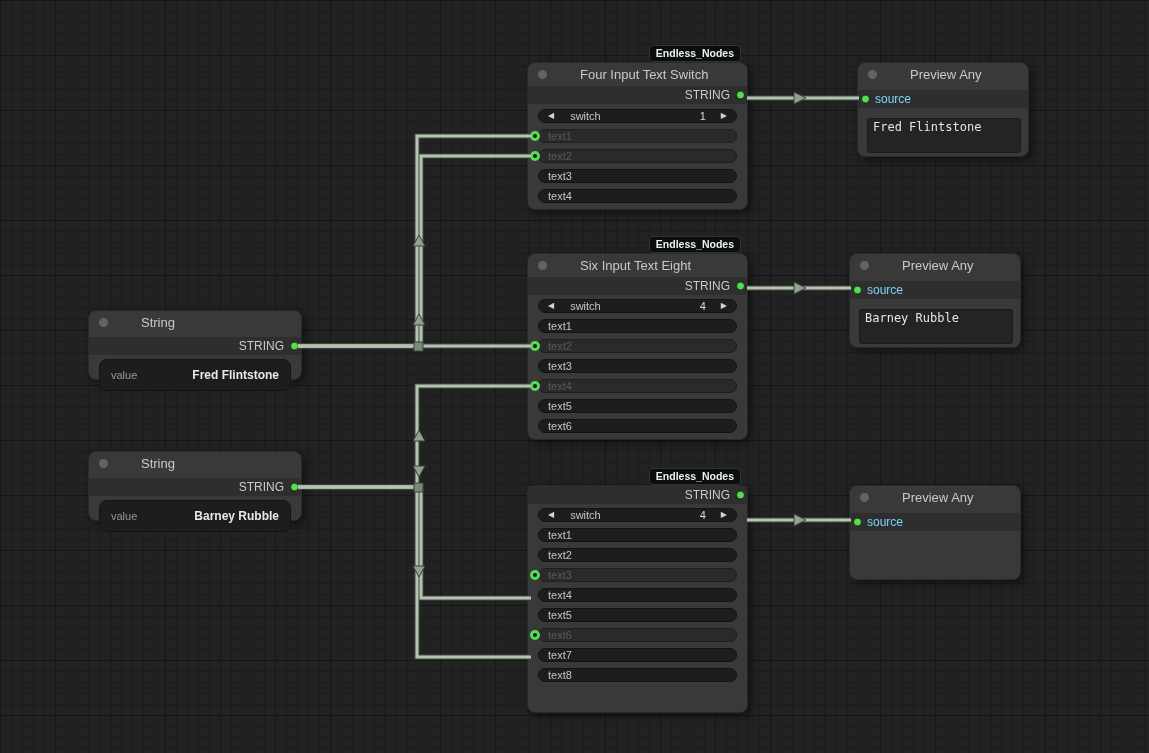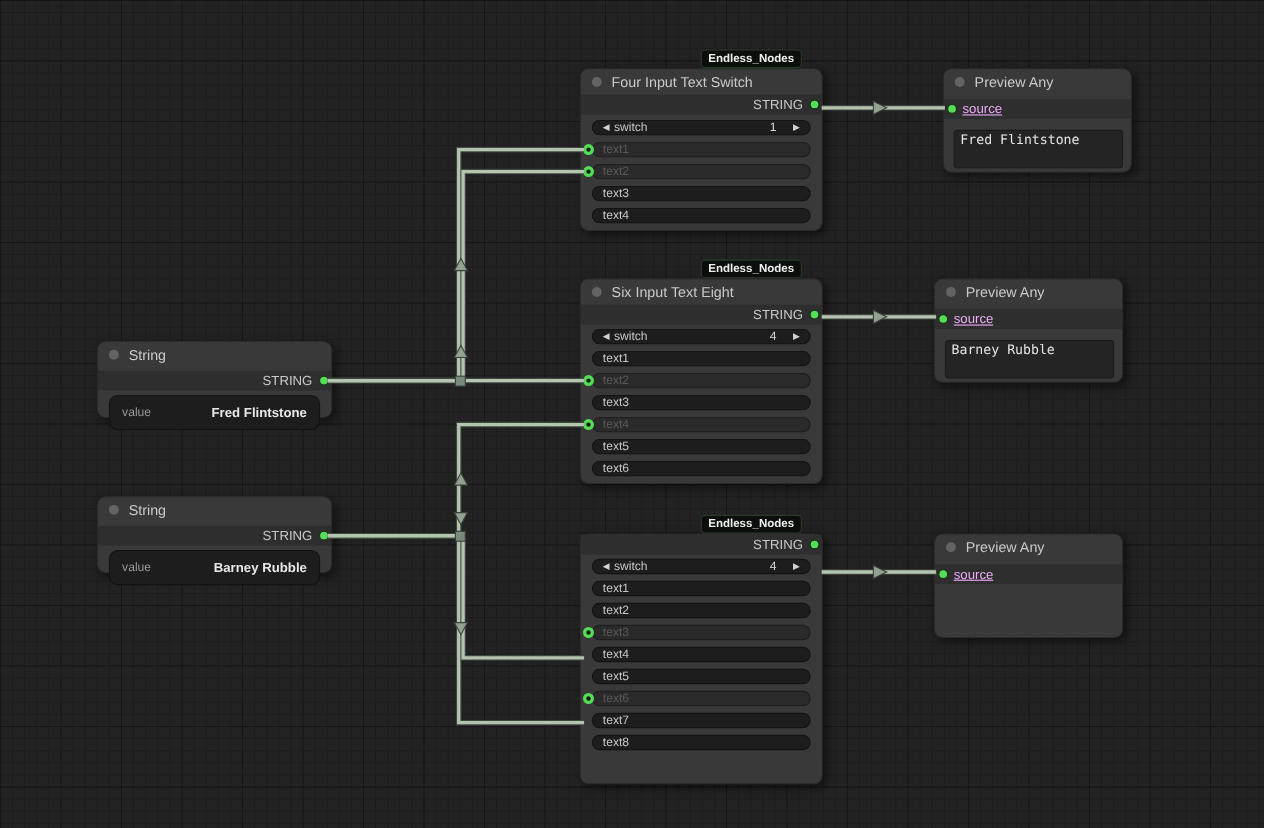--- a/index.html
+++ b/index.html
@@ -12,52 +12,52 @@
       linear-gradient(90deg,#161616 1px, transparent 1px),
       linear-gradient(#1c1c1c 1px, transparent 1px),
       linear-gradient(90deg,#1c1c1c 1px, transparent 1px);
     background-size:55px 55px,55px 55px,11px 11px,11px 11px;
   }
   .node{
     position:absolute;box-sizing:border-box;
     background:#393939;border:1px solid #2a2a2a;border-radius:8px;
     box-shadow:3px 3px 9px rgba(0,0,0,.5);
   }
-  .node-header{height:23px;display:flex;align-items:center;padding:0 10px;}
+  .node-header{height:23px;display:flex;align-items:center;padding:0 10px;gap:24px;}
   .collapse-dot{width:9px;height:9px;border-radius:50%;background:#636363;margin-right:9px;flex:0 0 auto;}
   .node-title{font-size:13px;color:#c9c9c9;white-space:nowrap;}
   .slot-band{background:#2e2e2e;height:18px;display:flex;align-items:center;position:relative;}
   .out-row{justify-content:flex-end;padding-right:17px;}
   .slot-label{font-size:12px;color:#c9c9c9;}
   .dot-out{position:absolute;right:2px;top:50%;transform:translateY(-50%);
     width:9px;height:9px;border-radius:50%;background:#56dd56;border:1px solid #143014;box-sizing:border-box;}
   .dot-in{position:absolute;left:3px;top:50%;transform:translateY(-50%);
     width:9px;height:9px;border-radius:50%;background:#56dd56;border:1px solid #143014;box-sizing:border-box;}
-  .src-label{margin-left:17px;font-size:12px;color:#f0abfc;text-decoration:underline;}
+  .src-label{margin-left:17px;font-size:12px;color:#7dd3fc;}
   .widgets{padding:5px 10px 0 10px;}
   .row{position:relative;margin-bottom:6px;}
   .pill{
     height:14px;border-radius:7px;background:#1d1d1d;border:1px solid #131313;
     display:flex;align-items:center;font-size:11px;color:#c6c6c6;
     padding:0 9px;box-sizing:border-box;
   }
   .pill.converted{background:#2a2a2a;border-color:#1e1e1e;color:#595959;}
   .ring-dot{
     position:absolute;left:-8.5px;top:50%;transform:translateY(-50%);
     width:10px;height:10px;border-radius:50%;box-sizing:border-box;
     border:3px solid #55dc55;background:#0e1e0e;
   }
   .sw-arrow{font-size:8px;color:#d2d2d2;line-height:1;}
-  .sw-label{margin-left:4px;}
+  .sw-label{margin-left:16px;}
   .sw-value{margin-left:auto;margin-right:15px;color:#dadada;}
   .val-pill{height:32px;border-radius:8px;padding:0 11px;font-size:11px;}
   .val-name{color:#989898;}
   .val-text{margin-left:auto;color:#e8e8e8;font-weight:bold;font-size:12px;}
   .badge{
-    position:absolute;top:-18px;right:18px;
+    position:absolute;top:-18px;right:6px;
     background:#0b0f0b;border:1px solid #2a3a2a;border-radius:4px;
     padding:1px 6px 2px 6px;font-size:10.5px;font-weight:bold;color:#efefef;
     white-space:nowrap;
   }
   .preview-box{
     position:absolute;left:9px;right:7px;height:35px;box-sizing:border-box;
     background:#242424;border:1px solid #1b1b1b;border-radius:3px;
     color:#e4e4e4;font-family:"DejaVu Sans Mono",monospace;font-size:12px;
     padding:1px 5px;resize:none;outline:none;overflow:hidden;
   }

